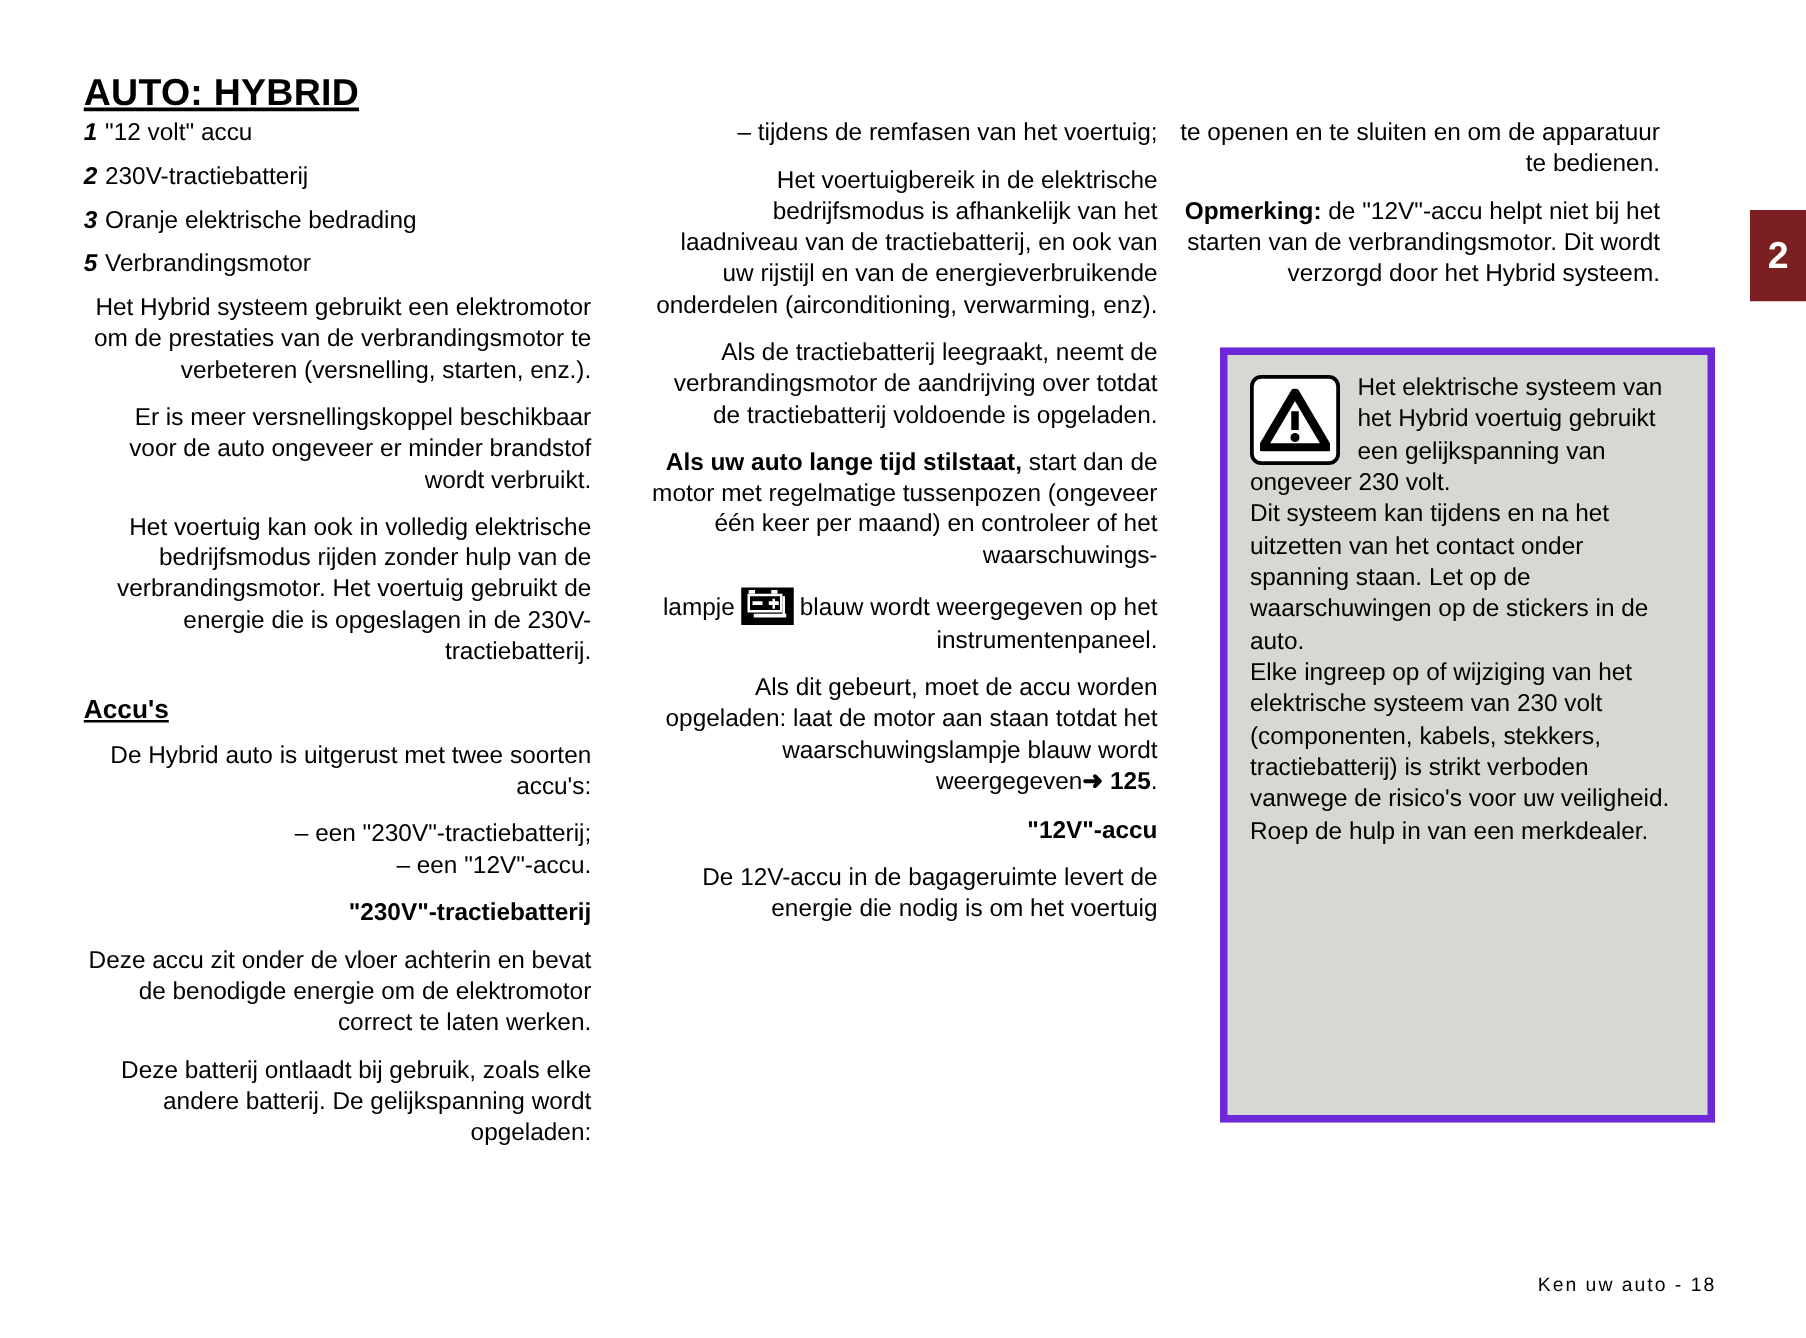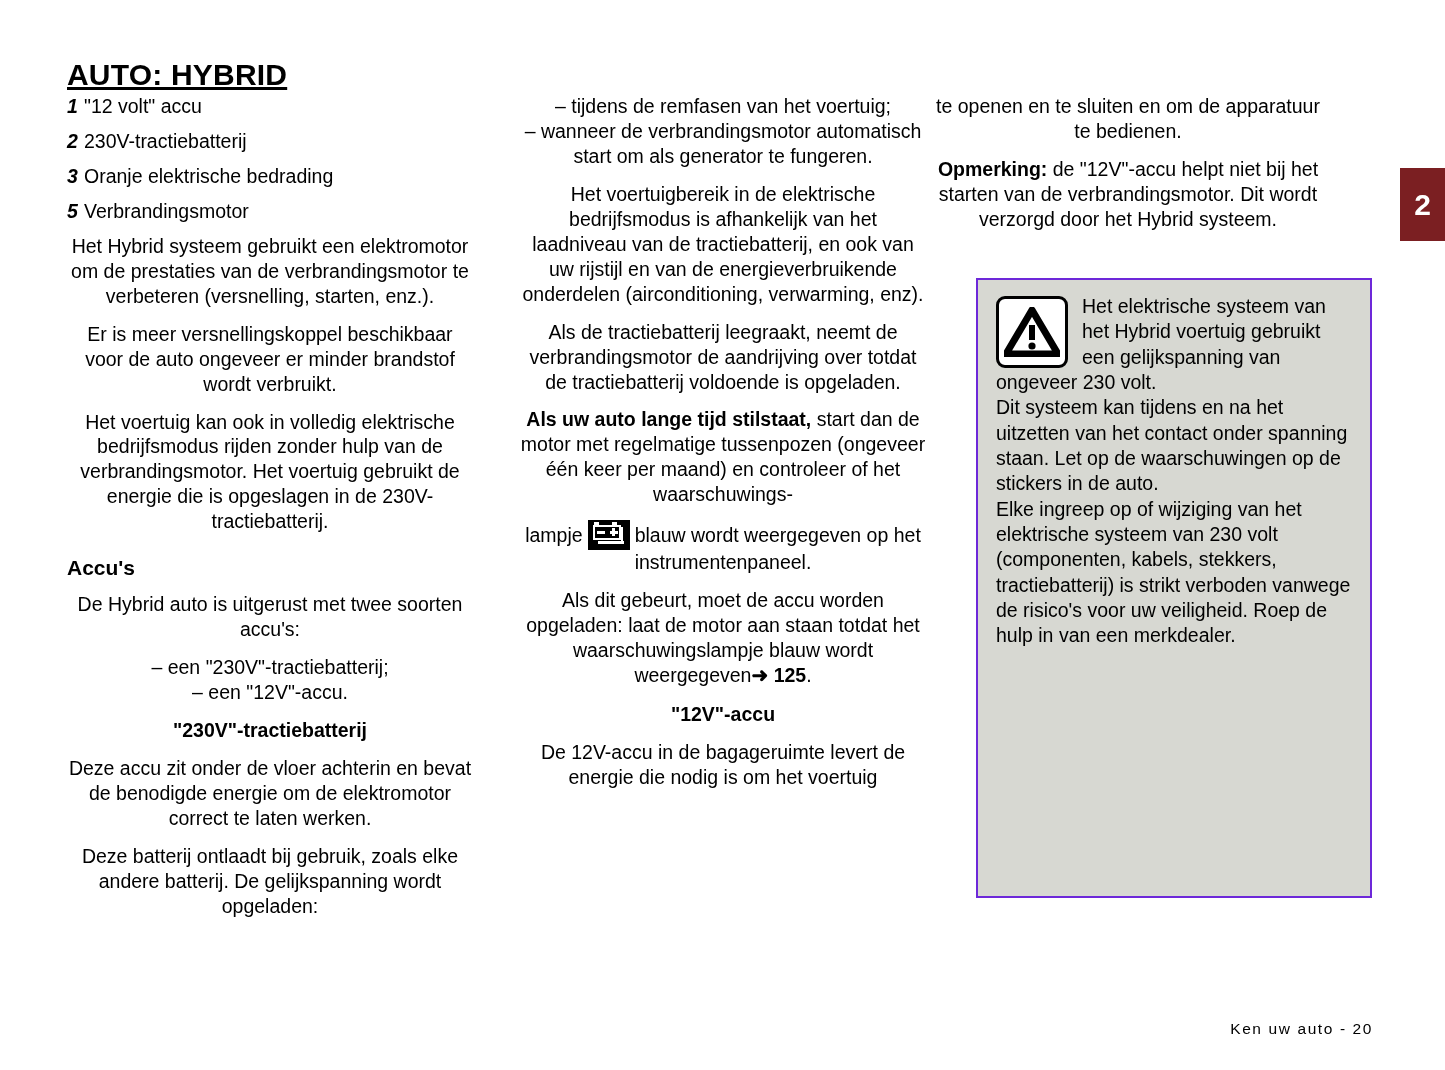--- a/index.html
+++ b/index.html
@@ -64,39 +64,40 @@
     width: 406px;
     font-size: 19.5px;
     line-height: 1.28;
   }
   .col-1 { left: 67px; }
   .col-2 { left: 520px; }
   .col-3 { left: 928px; width: 400px; }
 
   .col p {
     margin: 0 0 13px 0;
-    text-align: center;
+    text-align: right;
   }
 
   .num-item {
     margin: 0 0 10px 0;
     display: block;
   }
   .num-item .num {
     font-weight: bold;
     font-style: italic;
     display: inline-block;
     min-width: 17px;
   }
 
   h2.sub {
     font-size: 21px;
     font-weight: bold;
     margin: 21px 0 12px 0;
     line-height: 1.2;
+    text-decoration: underline;
   }
   .bold-lead { font-weight: bold; }
 
   .dash-list p {
     margin: 0;
   }
   .dash-block { margin-bottom: 13px; }
 
   
   .lamp-icon {
@@ -178,21 +179,21 @@
   }
 
   
   .warning-box {
     position: absolute;
     left: 976px;
     top: 278px;
     width: 396px;
     height: 620px;
     background: #d7d8d2;
-    border: 2px solid #6d28d9;
+    border: 6px solid #6d28d9;
     box-sizing: border-box;
     padding: 14px 16px 10px 18px;
     font-size: 19.5px;
     line-height: 1.30;
   }
   .warning-box .tri-wrap {
     float: left;
     width: 72px;
     height: 72px;
     margin: 2px 14px 2px 0;
@@ -252,21 +253,20 @@
 
     <p class="bold-lead">"230V"-tractiebatterij</p>
     <p>Deze accu zit onder de vloer achterin en bevat de benodigde energie om de elektromotor correct te laten werken.</p>
     <p>Deze batterij ontlaadt bij gebruik, zoals elke andere batterij. De gelijkspanning wordt opgeladen:</p>
   </div>
 
   <div class="col col-2">
 
     <div class="dash-list dash-block">
       <p>– tijdens de remfasen van het voertuig;</p>
-      <p>– wanneer de verbrandingsmotor automatisch start om als generator te fungeren.</p>
     </div>
 
     <p>Het voertuigbereik in de elektrische bedrijfsmodus is afhankelijk van het laadniveau van de tractiebatterij, en ook van uw rijstijl en van de energieverbruikende onderdelen (airconditioning, verwarming, enz).</p>
     <p>Als de tractiebatterij leegraakt, neemt de verbrandingsmotor de aandrijving over totdat de tractiebatterij voldoende is opgeladen.</p>
 
     <p><span class="bold-lead">Als uw auto lange tijd stilstaat,</span><span> start dan de motor met regelmatige tussenpozen (ongeveer één keer per maand) en controleer of het waarschuwings-</span></p>
 
     <p><span>lampje</span><span class="lamp-icon"><span class="body"></span><span class="term-l"></span><span class="term-r"></span><span class="minus"></span><span class="plus-h"></span><span class="plus-v"></span><span class="stack1"></span><span class="stack2"></span></span><span>blauw wordt weergegeven op het instrumentenpaneel.</span></p>
 
     <p><span>Als dit gebeurt, moet de accu worden opgeladen: laat de motor aan staan totdat het waarschuwingslampje blauw wordt weergegeven</span><span class="arrow-ref"><span class="arrow">➜</span> <span>125</span></span><span>.</span></p>
@@ -288,15 +288,15 @@
         <rect x="25" y="18" width="6" height="15" fill="#000000"></rect>
         <circle cx="28" cy="39" r="3.6" fill="#000000"></circle>
       </svg>
     </div>
     <p>Het elektrische systeem van het Hybrid voertuig gebruikt een gelijkspanning van ongeveer 230 volt.</p>
     <p>Dit systeem kan tijdens en na het uitzetten van het contact onder spanning staan. Let op de waarschuwingen op de stickers in de auto.</p>
     <p>Elke ingreep op of wijziging van het elektrische systeem van 230 volt (componenten, kabels, stekkers, tractiebatterij) is strikt verboden vanwege de risico's voor uw veiligheid. Roep de hulp in van een merkdealer.</p>
     <p class="bold-end"></p>
   </div>
 
-  <div class="footer">Ken uw auto - 20</div>
+  <div class="footer">Ken uw auto - 18</div>
 
 </div>
 
 </body></html>

